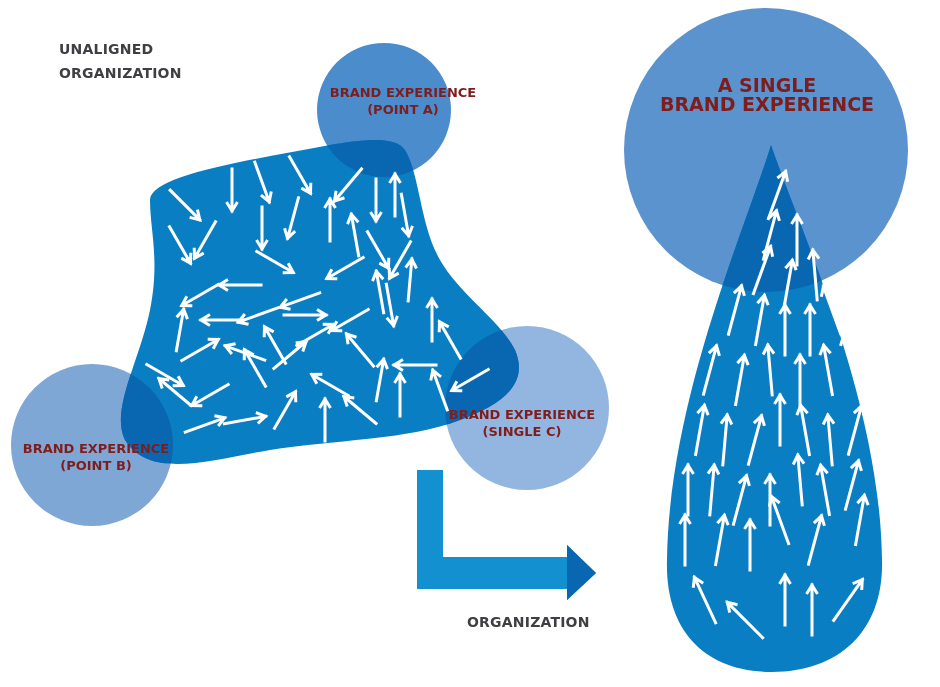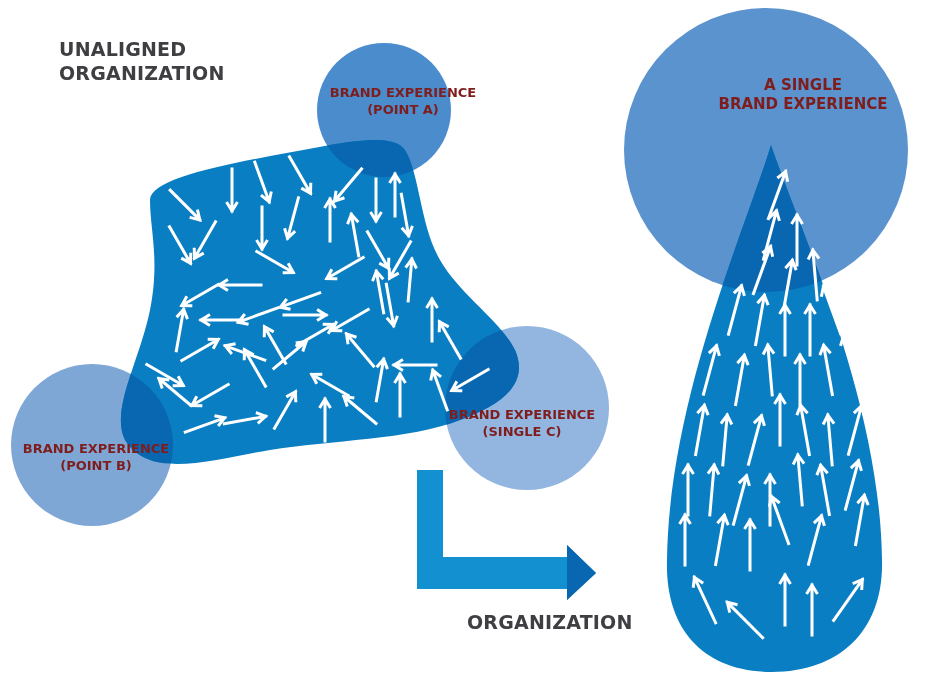--- a/index.html
+++ b/index.html
@@ -1,21 +1,21 @@
 <!DOCTYPE html>
 <html><head>
 <meta charset="utf-8">
 <style>
   html, body { margin: 0; padding: 0; background: #ffffff; }
   body { width: 940px; height: 687px; position: relative; overflow: hidden; font-family: "DejaVu Sans", sans-serif; }
   #stage { position: absolute; left: 0; top: 0; width: 940px; height: 687px; }
-  .heading { position: absolute; color: #3f3f43; font-weight: bold; font-size: 19px; line-height: 24px; letter-spacing: 0.2px; }
+  .heading { position: absolute; color: #3f3f43; font-weight: bold; font-size: 14px; line-height: 24px; letter-spacing: 0.2px; }
   .heading div { white-space: nowrap; }
   .circle-label { position: absolute; color: #7f1d1d; font-weight: bold; font-size: 13px; line-height: 17px; text-align: center; white-space: nowrap; transform: translateX(-50%); }
-  .circle-label.big { font-size: 15px; line-height: 19px; margin-left: 36px; }
+  .circle-label.big { font-size: 19px; line-height: 19px; }
 </style>
 </head>
 <body>
 
 <div id="stage">
   <svg id="svg" width="940" height="687" viewBox="0 0 940 687">
     <defs>
       <clipPath id="blobClip">
         <path d="M150,200 C150,175 250,160 330,145 C360,140 395,135 405,150 C420,175 420,225 440,260 C460,295 500,320 515,350 C530,385 500,405 460,420 C410,440 330,440 270,450 C210,460 150,480 125,440 C110,410 140,360 150,310 C160,260 150,230 150,200 Z"></path>
       </clipPath>

